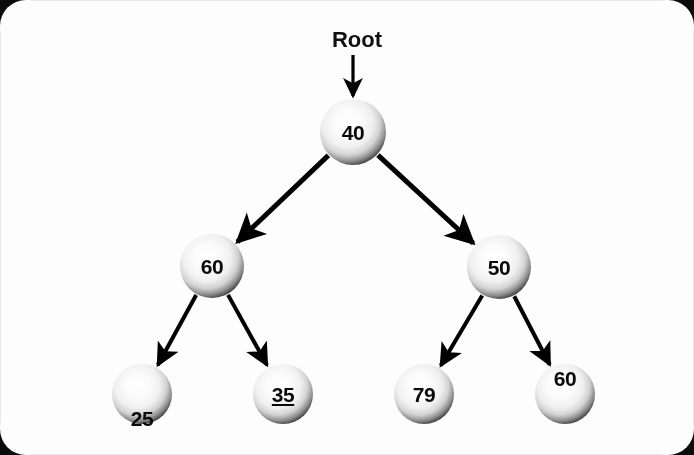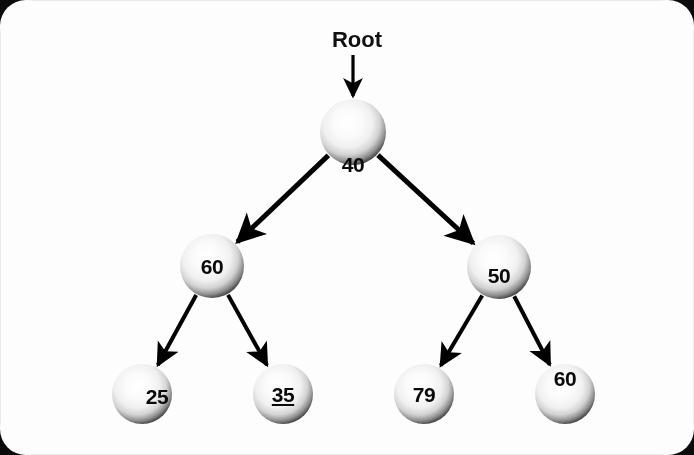--- a/index.html
+++ b/index.html
@@ -136,21 +136,21 @@
         <circle cx="142" cy="394" r="30" fill="url(#sphere)"></circle>
         <circle cx="283" cy="394" r="30" fill="url(#sphere)"></circle>
         <circle cx="424" cy="394" r="30" fill="url(#sphere)"></circle>
         <circle cx="565" cy="394" r="30" fill="url(#sphere)"></circle>
       </g>
   </svg>
 
   <div id="root-caption" style="left: 357px; top: 40px;">Root</div>
 
   <div id="labels">
-      <div class="node-label" style="left: 353px; top: 133px; margin-top: 32px;">40</div>
+      <div class="node-label" style="left: 353px; top: 133px;">40</div>
       <div class="node-label" style="left: 212px; top: 267px;">60</div>
-      <div class="node-label" style="left: 499px; top: 276px;">50</div>
-      <div class="node-label" style="left: 142px; top: 397px; margin-left: 15px;">25</div>
+      <div class="node-label" style="left: 499px; top: 268px;">50</div>
+      <div class="node-label" style="left: 142px; top: 419px;">25</div>
       <div class="node-label" style="left: 283px; top: 395px; text-decoration: underline;">35</div>
       <div class="node-label" style="left: 424px; top: 395px;">79</div>
       <div class="node-label" style="left: 565px; top: 379px;">60</div>
     </div>
 </div>
 
 </body></html>

